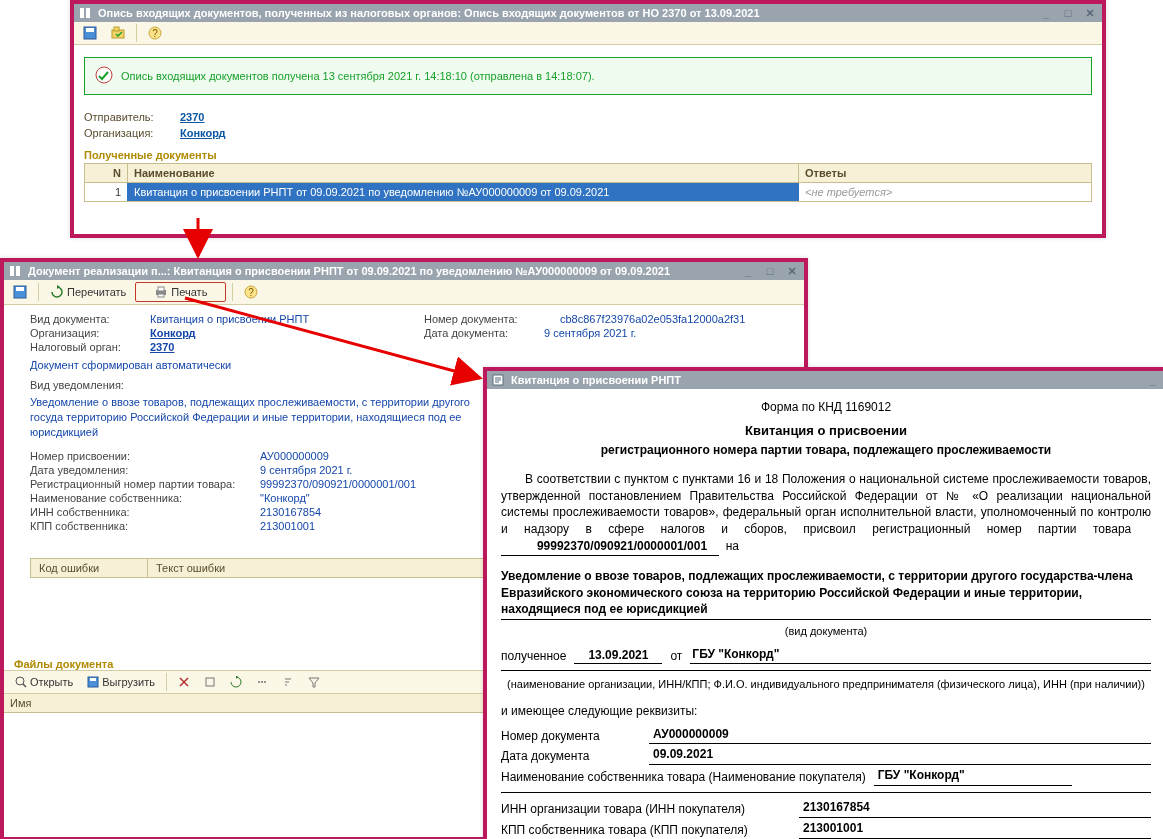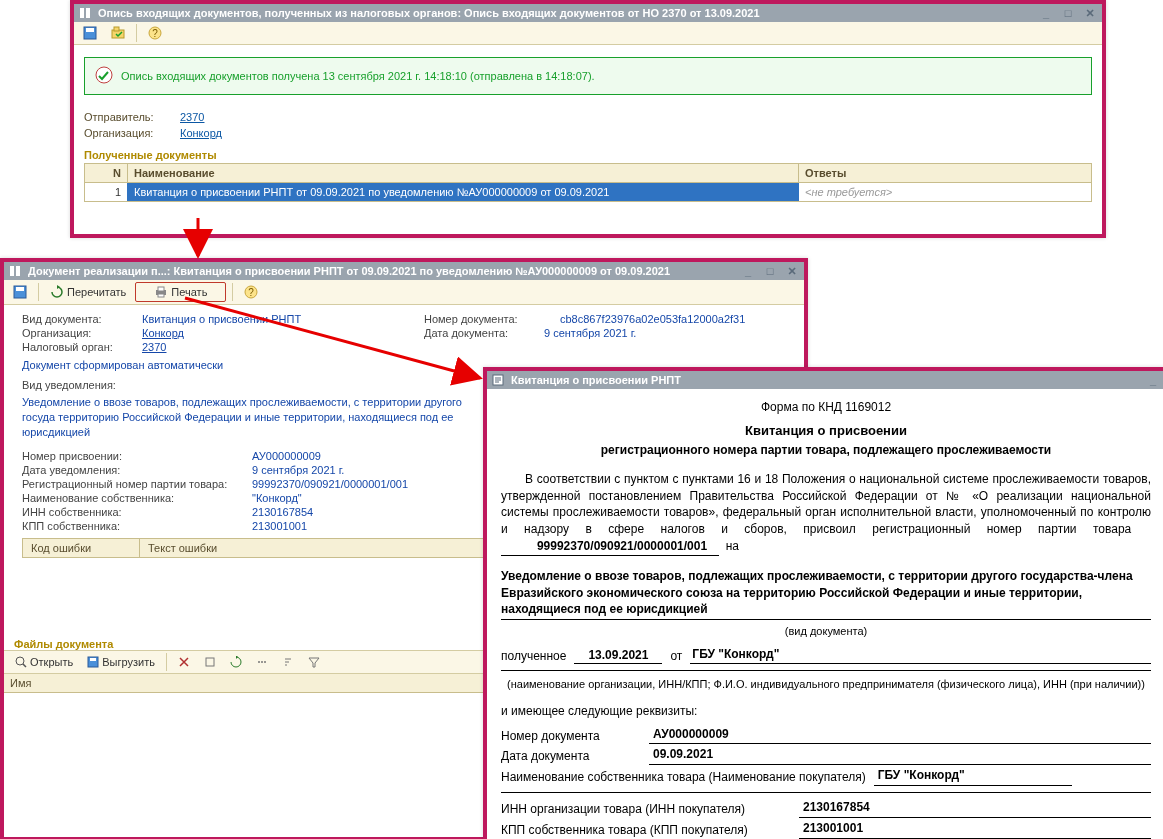--- a/index.html
+++ b/index.html
@@ -80,21 +80,21 @@
     background: #eefbee;
     padding: 8px 10px;
     color: #18a02c;
     display: flex;
     align-items: center;
     gap: 8px;
     margin: 6px 0 16px;
   }
   .field-row { display:flex; gap:6px; margin: 4px 0; }
   .field-row .lbl { color:#594d2e; min-width:90px; }
-  .link { color:#0b57a4; text-decoration: underline; }
+  .link { color:#0b57a4; text-decoration: underline; font-weight: bold; }
 
   .section-head {
     color:#b08a00;
     font-weight:bold;
     margin-top:10px;
   }
   .grid {
     border:1px solid #c8bd8c;
     margin-top:2px;
   }
@@ -122,42 +122,42 @@
   
   .kv { display:flex; margin:2px 0; }
   .kv .k { width: 230px; color:#444; }
   .kv .v { color:#1547a9; }
   .kv .v.link { text-decoration:underline; }
   .two-col { display:flex; gap:40px; }
   .two-col > div { flex:1; }
   .autogen { color:#1547a9; margin:4px 0 8px; }
   .notice-desc { color:#1547a9; margin:4px 0 10px; max-width:470px; line-height:1.35; }
 
-  .w2 .content-top { padding: 6px 18px 0; }
+  .w2 .content-top { padding: 6px 26px 0; }
   .w2 .section-head.files { padding: 0 10px; margin-top: 80px; }
   .files-toolbar {
     background:#fbf7e6;
     border-top:1px solid #d4cca2;
     border-bottom:1px solid #d4cca2;
     padding:2px 6px;
     display:flex;
     align-items:center;
     gap:4px;
   }
   .files-head {
     background:#f6f0d6;
     border-bottom:1px solid #c8bd8c;
     padding:3px 6px;
     color:#594d2e;
   }
   .err-head {
     display:flex;
     border:1px solid #c8bd8c;
     background:#f6f0d6;
-    margin-top:6px;
+    margin-top:26px;
   }
   .err-head > div { padding:3px 8px; border-right:1px solid #c8bd8c; color:#594d2e;}
   .err-head > div:first-child { width:100px; }
   .err-head > div:last-child { border-right:none; flex:1; }
 
   
   .w3 .doc {
     background:#fff;
     padding: 10px 14px;
     font-family: Arial, sans-serif;

